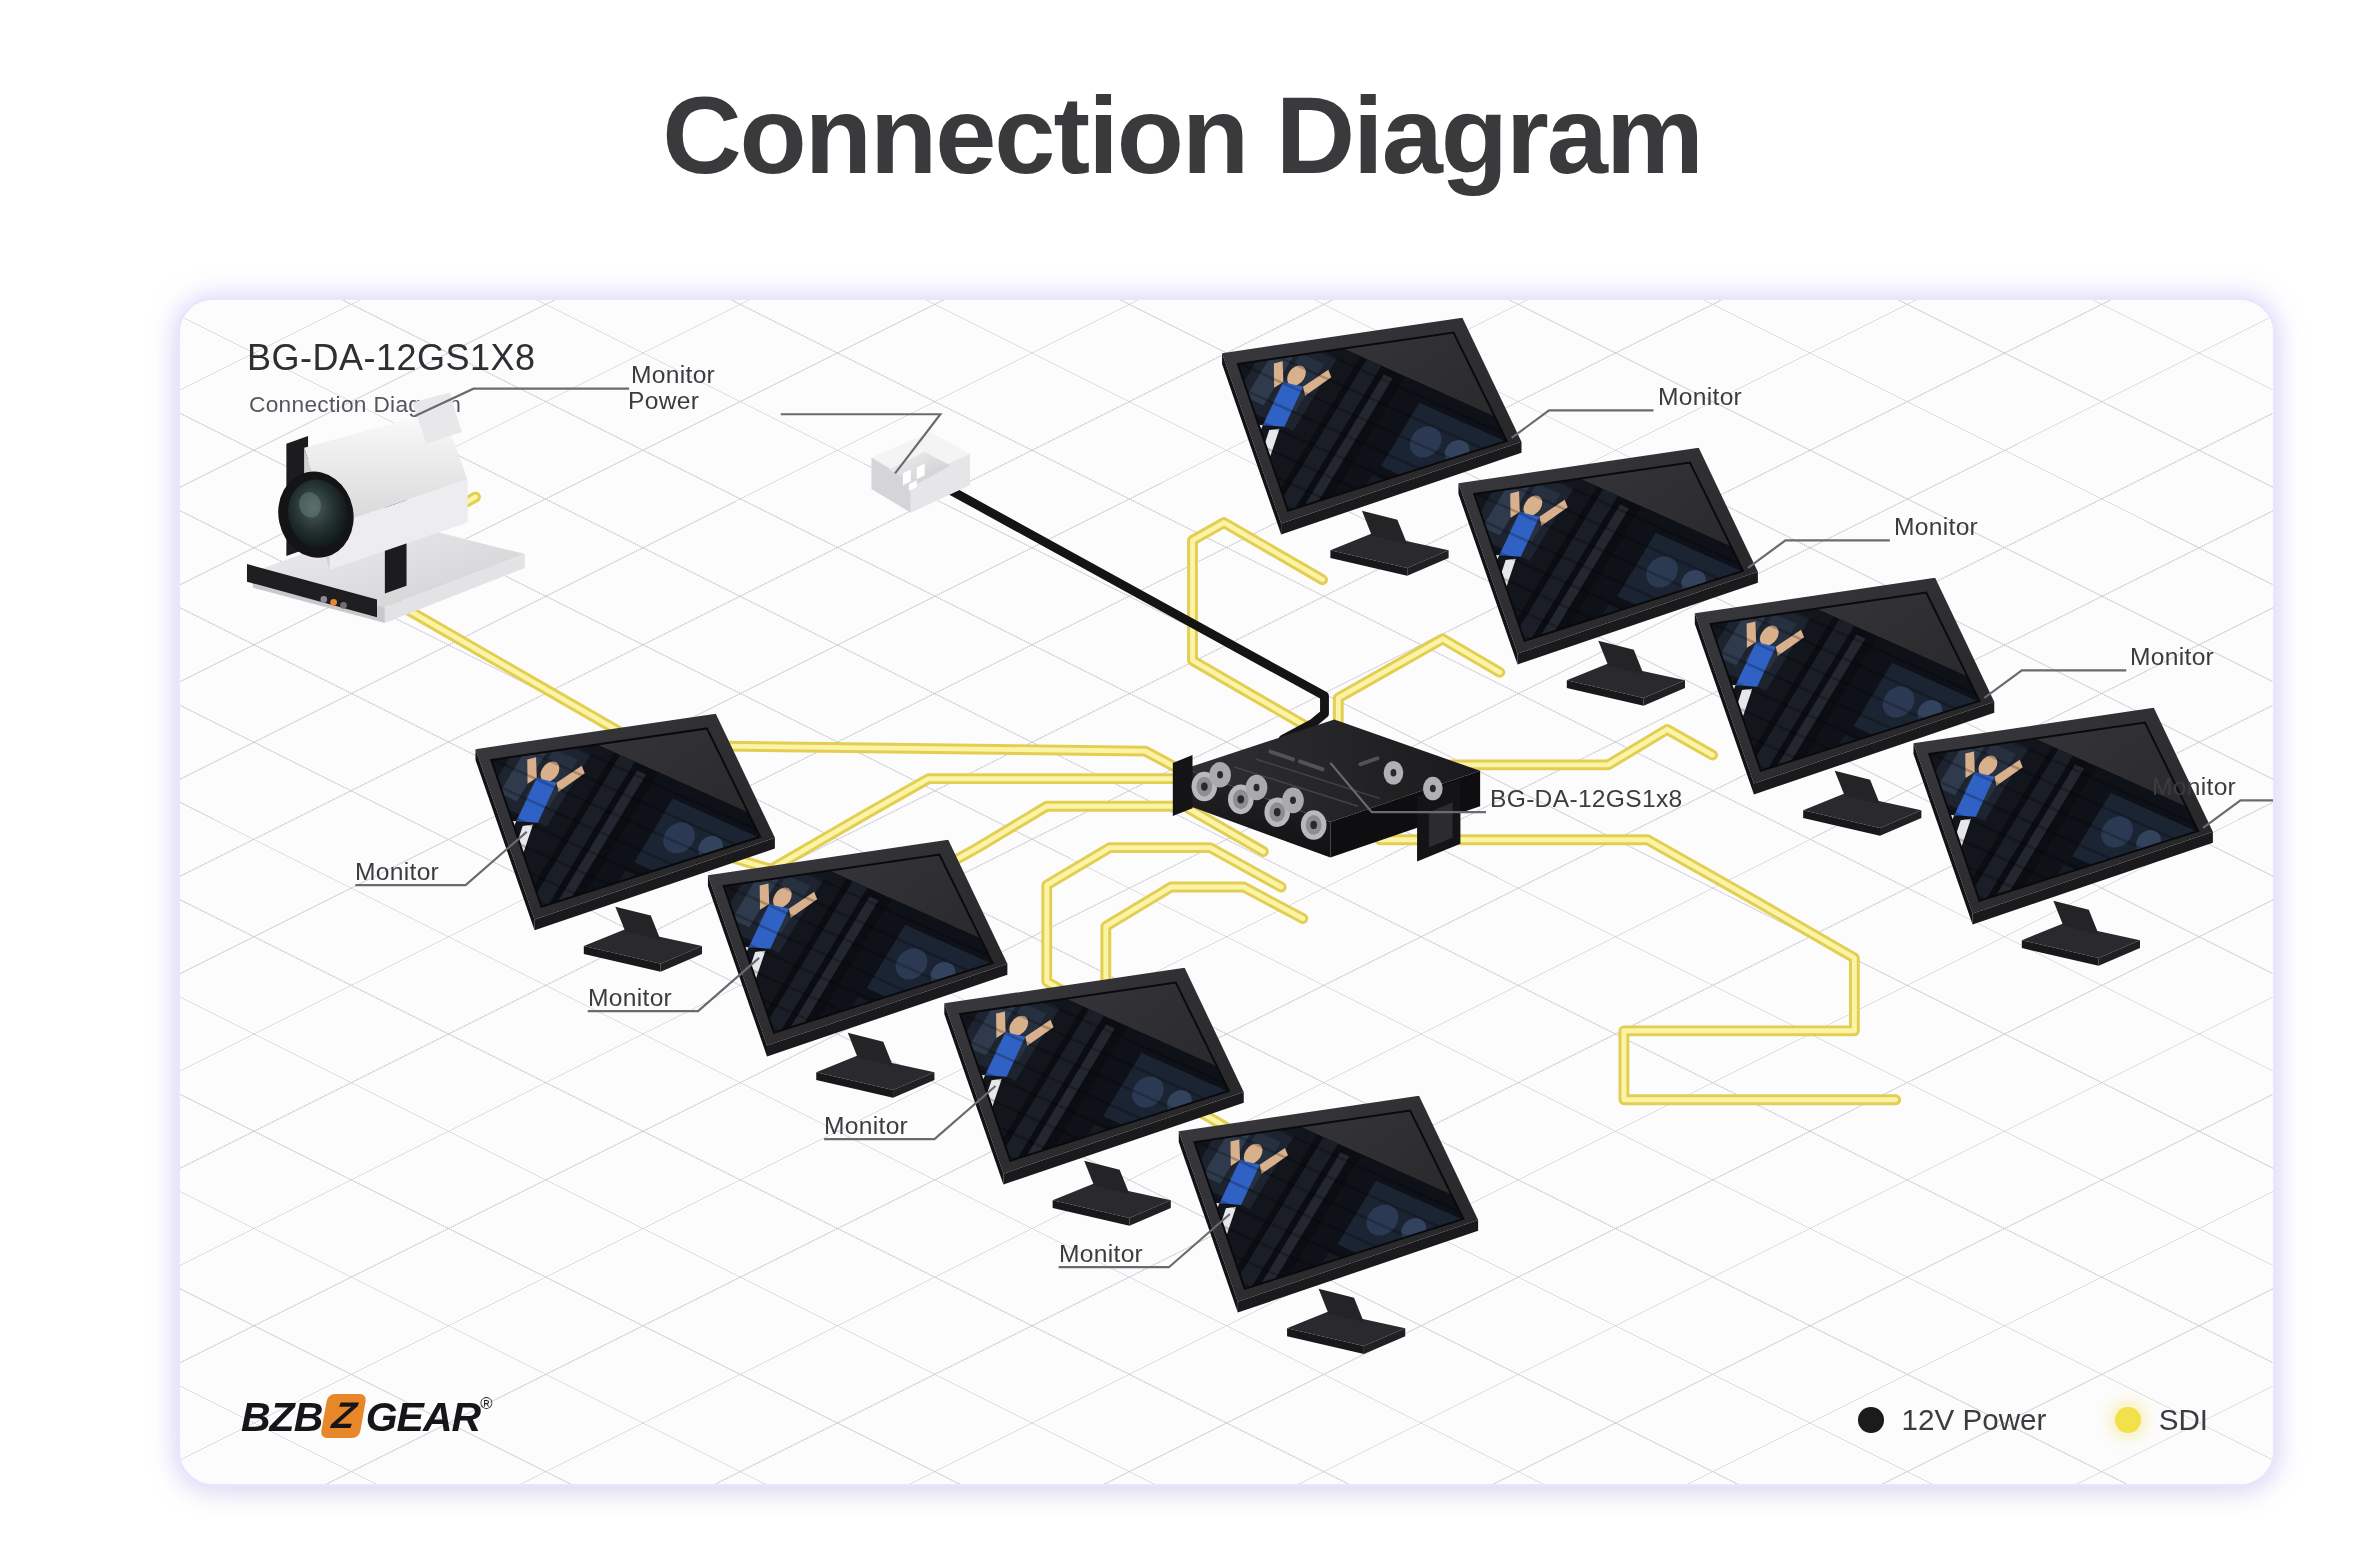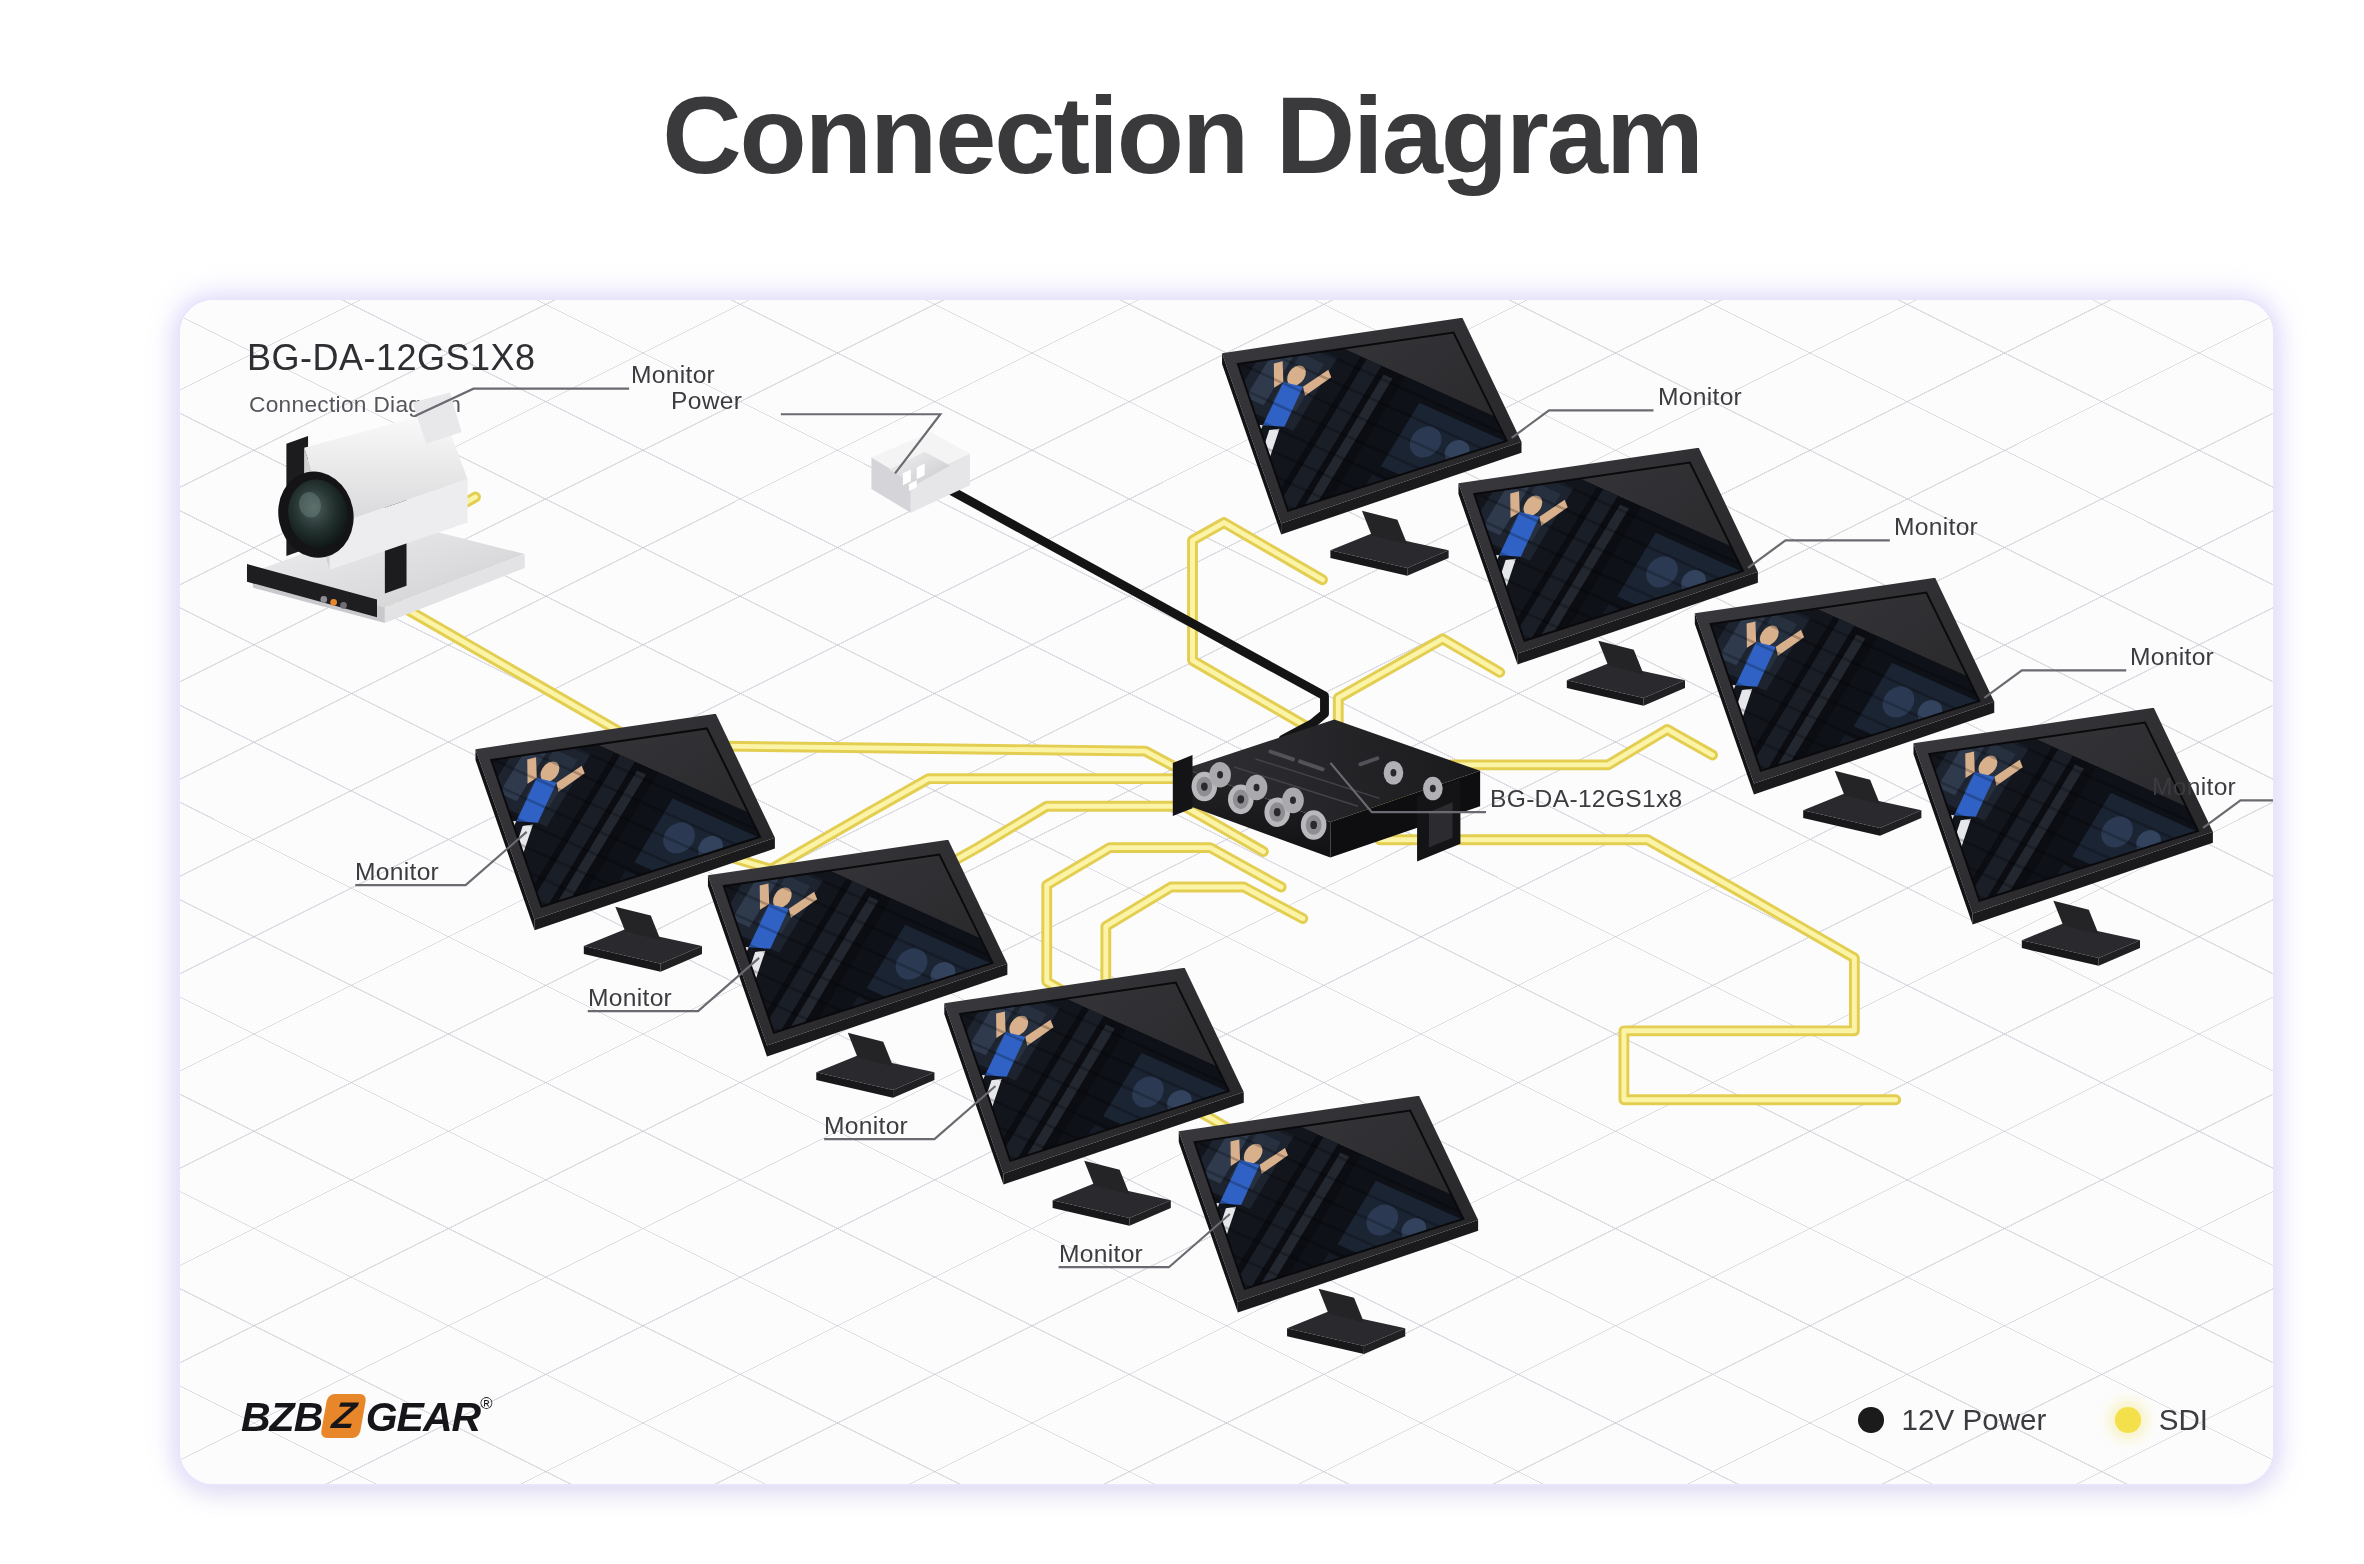--- a/index.html
+++ b/index.html
@@ -398,21 +398,21 @@
       <path d="M1832 404 L1870 376 L1976 376"></path>
       <path d="M2054 536 L2092 508 L2198 508"></path>
       <path d="M352 540 L290 594 L178 594"></path>
       <path d="M588 668 L526 722 L414 722"></path>
       <path d="M828 798 L766 852 L654 852"></path>
       <path d="M1066 928 L1004 982 L892 982"></path>
     </g>
   </svg>
 
   <div class="lbl" style="left:451px;top:61px;">Monitor</div>
-  <div class="lbl" style="left:491px;top:87px;">Power</div>
+  <div class="lbl" style="left:448px;top:87px;">Power</div>
   <div class="lbl" style="left:1310px;top:485px;">BG-DA-12GS1x8</div>
 
   <div class="lbl" style="left:1478px;top:83px;">Monitor</div>
   <div class="lbl" style="left:1714px;top:213px;">Monitor</div>
   <div class="lbl" style="left:1950px;top:343px;">Monitor</div>
   <div class="lbl" style="left:1972px;top:473px;">Monitor</div>
 
   <div class="lbl" style="left:175px;top:558px;">Monitor</div>
   <div class="lbl" style="left:408px;top:684px;">Monitor</div>
   <div class="lbl" style="left:644px;top:812px;">Monitor</div>

